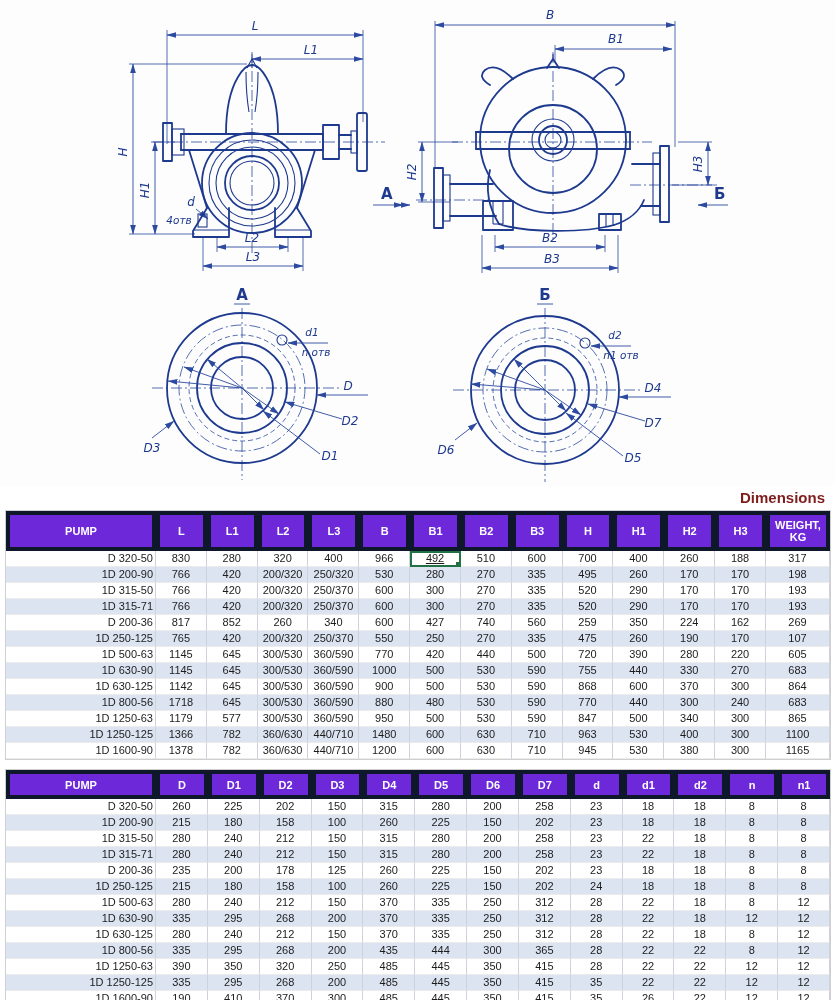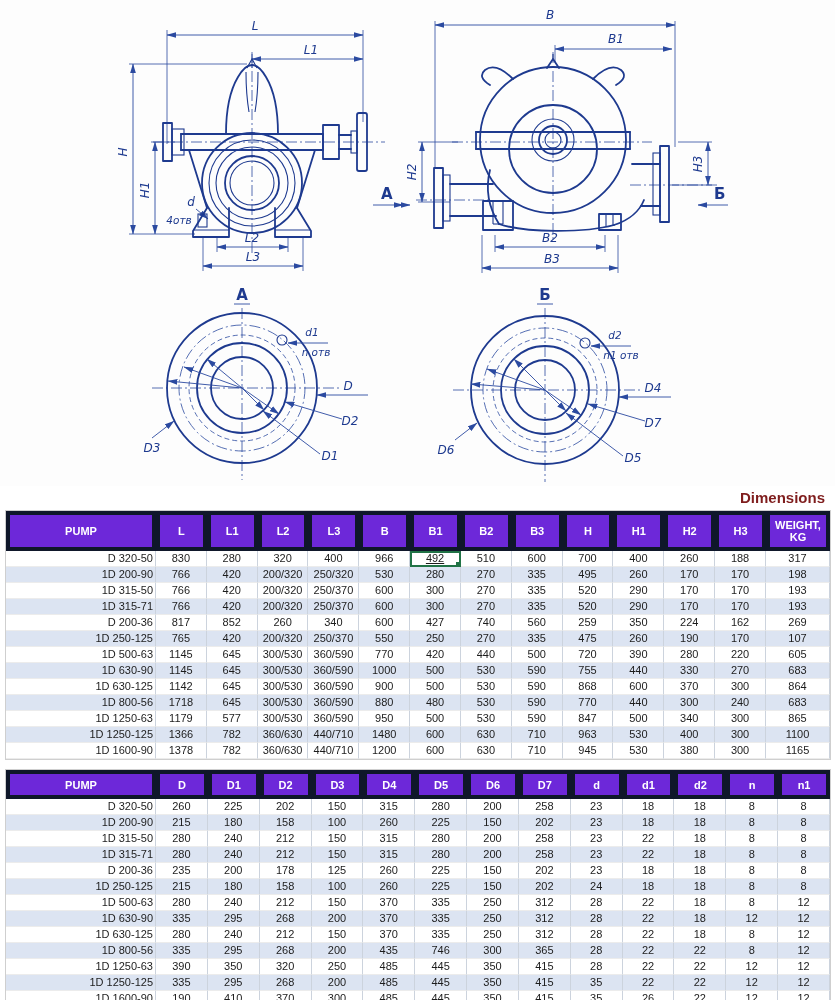--- a/index.html
+++ b/index.html
@@ -682,21 +682,21 @@
           <td>8</td>
           <td>12</td>
         </tr>
         <tr class="alt">
           <td>1D 800-56</td>
           <td>335</td>
           <td>295</td>
           <td>268</td>
           <td>200</td>
           <td>435</td>
-          <td>746</td>
+          <td>444</td>
           <td>300</td>
           <td>365</td>
           <td>28</td>
           <td>22</td>
           <td>22</td>
           <td>8</td>
           <td>12</td>
         </tr>
         <tr>
           <td>1D 1250-63</td>

